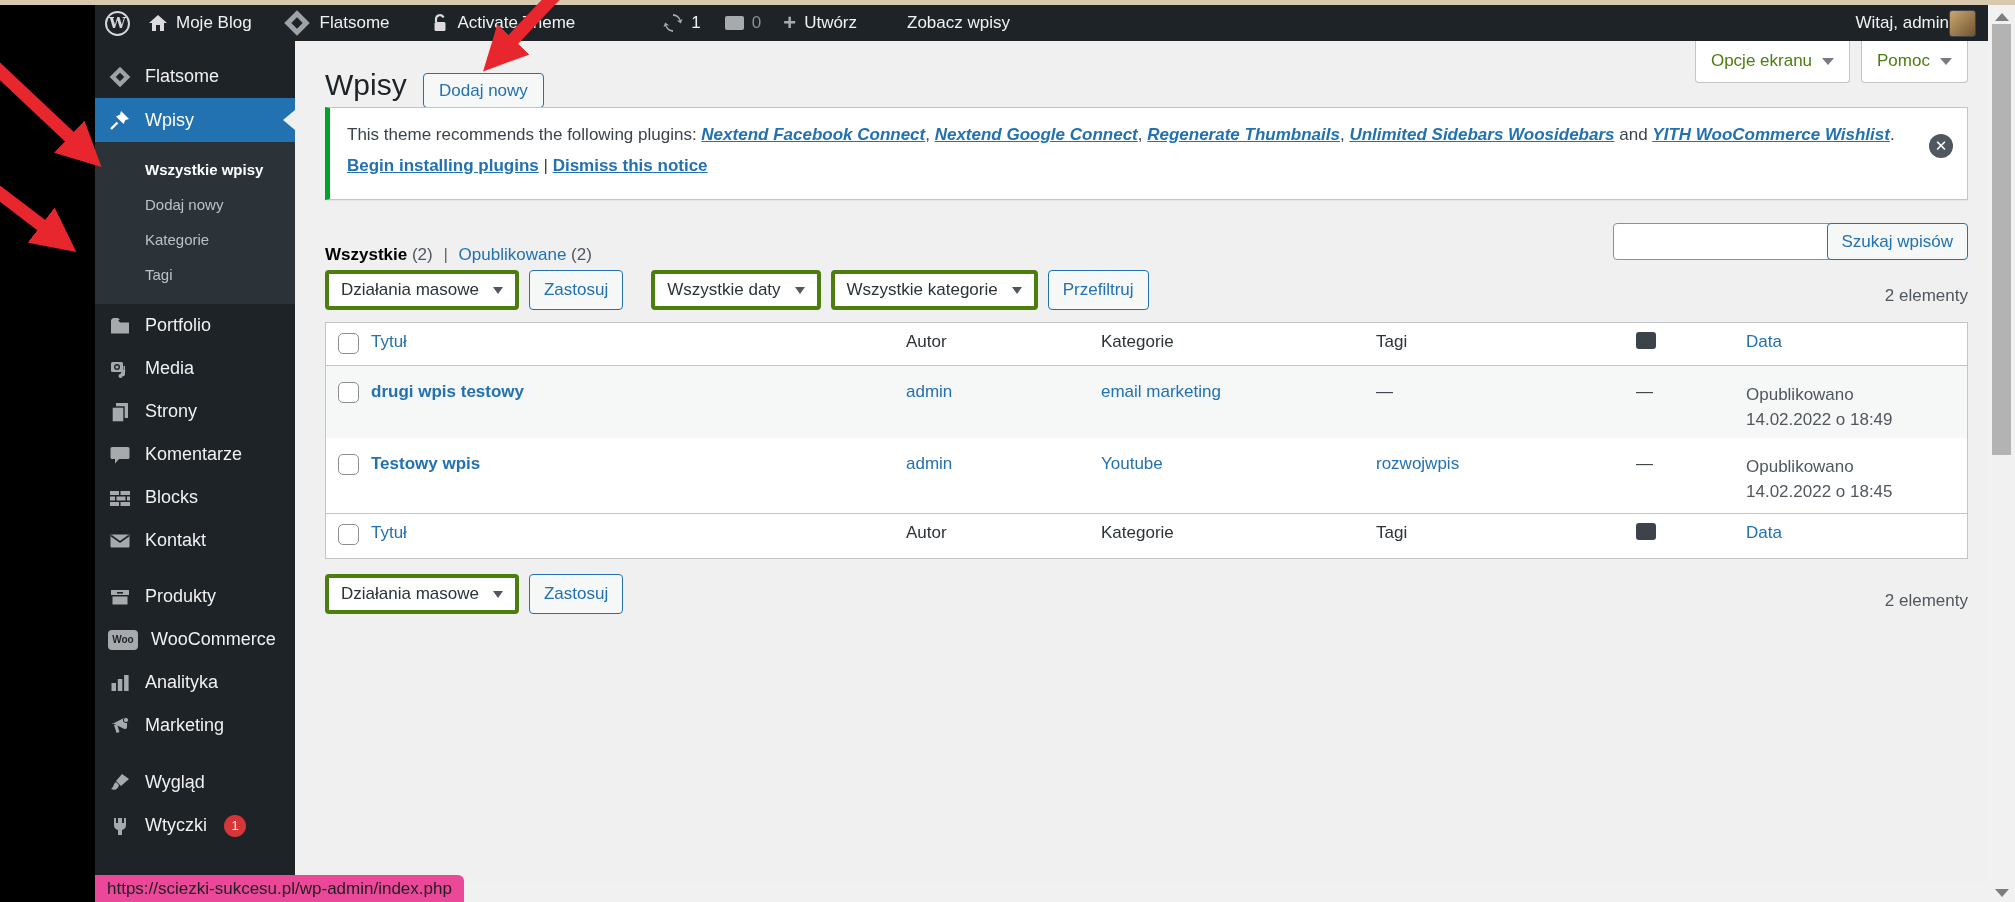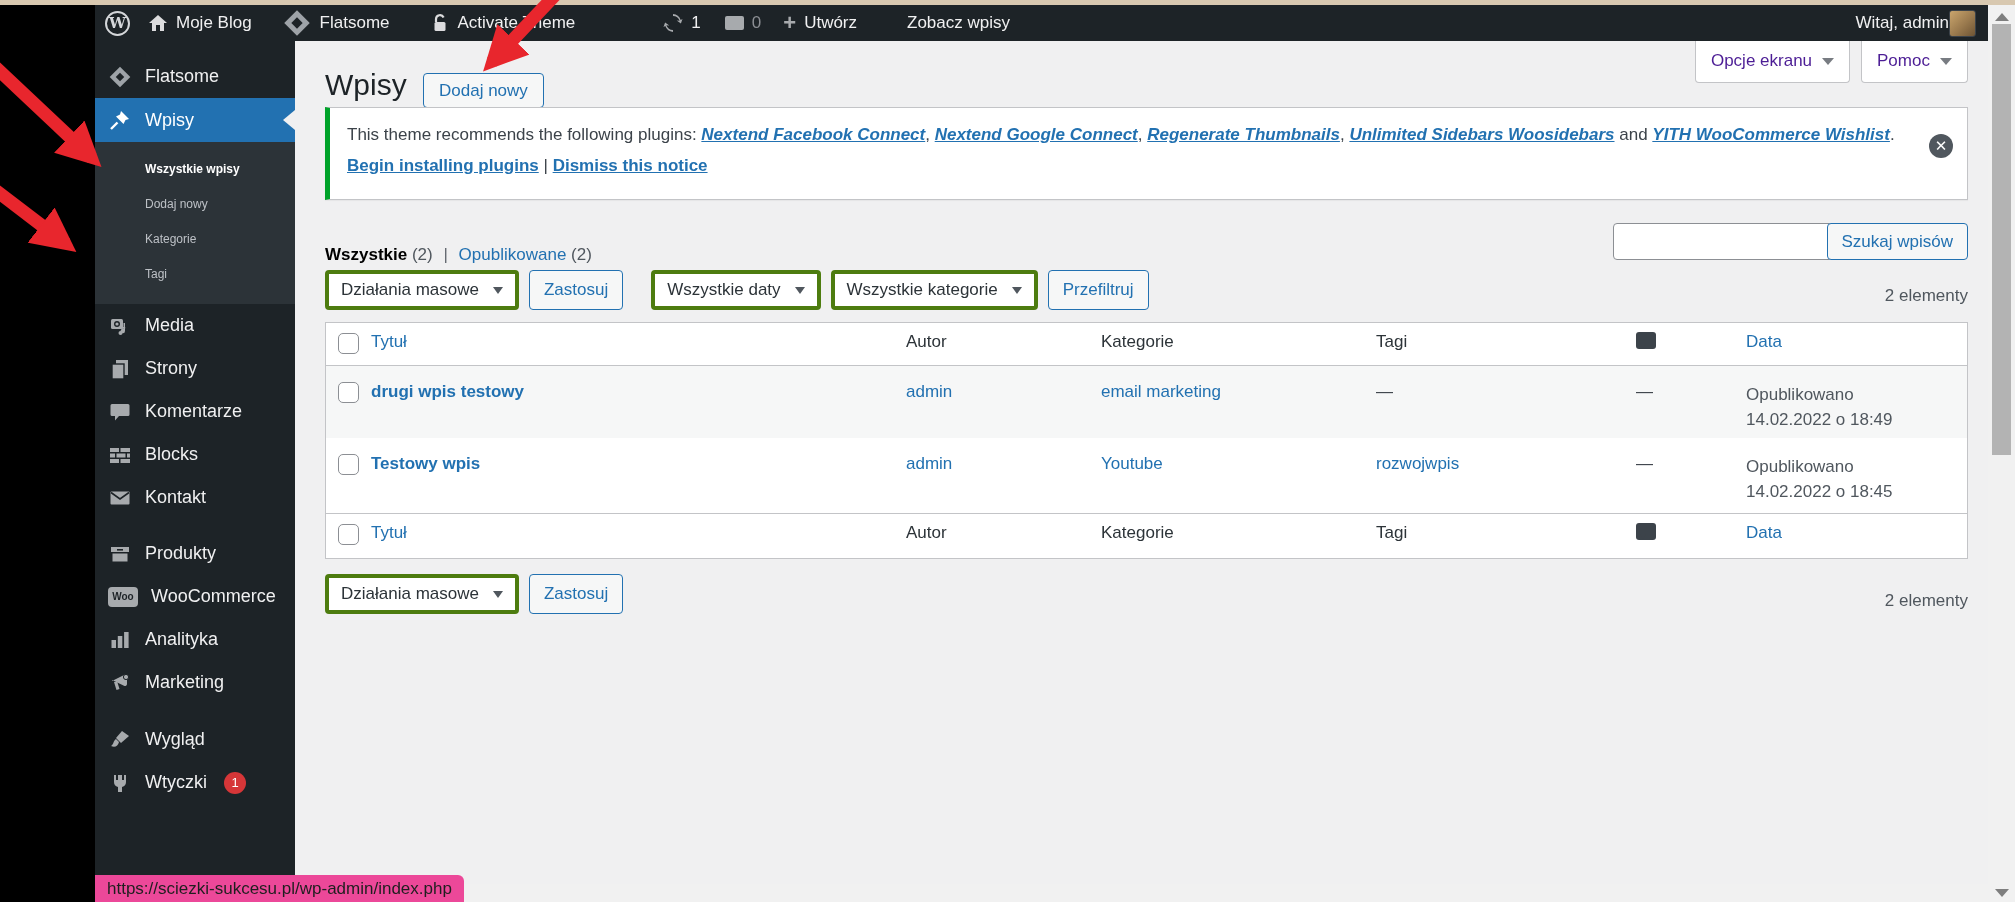--- a/index.html
+++ b/index.html
@@ -34,35 +34,35 @@
   
   .sidebar { position:absolute; left:95px; top:41px; width:200px; height:843px;
     background:#1d2327; color:#f0f0f1; z-index:30; overflow:hidden; padding-top:14px; }
   .menu-item { height:43px; display:flex; align-items:center; padding-left:13px; gap:13px;
     font-size:18px; cursor:pointer; }
   .menu-item svg { flex:0 0 auto; }
   .menu-item.active { background:#2271b1; color:#fff; height:44px; position:relative; }
   .menu-item.active:after { content:''; position:absolute; right:0; top:50%; margin-top:-10px;
     border-top:10px solid transparent; border-bottom:10px solid transparent; border-right:12px solid #f0f0f1; }
   .submenu { background:#2c3338; padding:10px 0 12px 0; }
-  .submenu-item { height:35px; line-height:35px; padding-left:50px; font-size:12px; color:#bdc1c6; cursor:pointer; }
+  .submenu-item { height:35px; line-height:35px; padding-left:50px; font-size:15px; color:#bdc1c6; cursor:pointer; }
   .submenu-item.current { color:#fff; font-weight:bold; }
   .menu-sep { height:13px; }
   .woo-badge { width:30px; height:20px; background:#a7aaad; border-radius:4px; position:relative;
     display:flex; align-items:center; justify-content:center;
     font-size:10px; font-weight:bold; color:#1d2327; }
   .woo-badge:after { content:''; position:absolute; left:4px; bottom:-4px;
     border:4px solid transparent; border-top-color:#a7aaad; border-left-width:2px; border-right-width:2px; }
   .red-badge { min-width:22px; height:22px; padding:0 4px; background:#d63638; border-radius:50%;
     color:#fff; font-size:13px; display:inline-flex; align-items:center; justify-content:center; margin-left:4px; }
 
   
   .content { position:absolute; left:295px; top:41px; width:1693px; height:843px; background:#f0f0f1; z-index:20; font-size:17px; }
   .screen-meta { position:absolute; top:-1px; height:43px; background:#fff; border:1px solid #c3c4c7; border-top:none;
-    border-radius:0 0 4px 4px; color:#4c1d95; font-size:17px; display:flex; align-items:center; justify-content:center; gap:10px; cursor:pointer; }
+    border-radius:0 0 4px 4px; color:#4d7c0f; font-size:17px; display:flex; align-items:center; justify-content:center; gap:10px; cursor:pointer; }
   .caret-down { width:0; height:0; border-left:6px solid transparent; border-right:6px solid transparent; border-top:7px solid #787c82; }
   .page-title { position:absolute; left:30px; top:27px; font-size:30px; font-weight:400; color:#1d2327; }
   .btn { border:1px solid #2271b1; color:#2271b1; background:#f6f7f7; border-radius:4px;
     font-size:17px; display:inline-flex; align-items:center; justify-content:center; cursor:pointer;
     font-family:"Liberation Sans", sans-serif; }
   .add-new { position:absolute; left:128px; top:32px; height:35px; padding:0 15px; }
 
   .notice { position:absolute; left:30px; top:66px; width:1643px; height:93px; background:#fff;
     border:1px solid #c3c4c7; border-left:5px solid #00a32a; box-shadow:0 1px 1px rgba(0,0,0,.04); padding:17px 55px 0 17px; }
   .notice-line1 { font-size:17px; color:#3c434a; }
@@ -192,20 +192,27 @@
     <span>Wpisy</span>
   </div>
   <div class="submenu">
     <div class="submenu-item current">Wszystkie wpisy</div>
     <div class="submenu-item">Dodaj nowy</div>
     <div class="submenu-item">Kategorie</div>
     <div class="submenu-item">Tagi</div>
   </div>
   <div class="menu-item">
     <svg width="24" height="24" viewBox="0 0 24 24">
+      <path d="M3 6 h7 l2 2.5 h9 v11 H3 Z" fill="#a7aaad"></path>
+      <path d="M3 6 l2 -2 h5 l2 2" fill="#a7aaad"></path>
+    </svg>
+    <span>Portfolio</span>
+  </div>
+  <div class="menu-item">
+    <svg width="24" height="24" viewBox="0 0 24 24">
       <rect x="3" y="5" width="12" height="10" rx="1.5" fill="#a7aaad"></rect>
       <circle cx="9" cy="10" r="3" fill="#1d2327"></circle>
       <circle cx="9" cy="10" r="1.6" fill="#a7aaad"></circle>
       <path d="M17 9 v8 a2.2 2.2 0 1 1 -1.5 -2.1 V9 Z" fill="#a7aaad"></path>
       <circle cx="12.5" cy="19" r="2" fill="#a7aaad"></circle>
       <path d="M14.2 19 v-6 h3 v1.5 h-1.7" fill="#a7aaad"></path>
     </svg>
     <span>Media</span>
   </div>
   <div class="menu-item">

